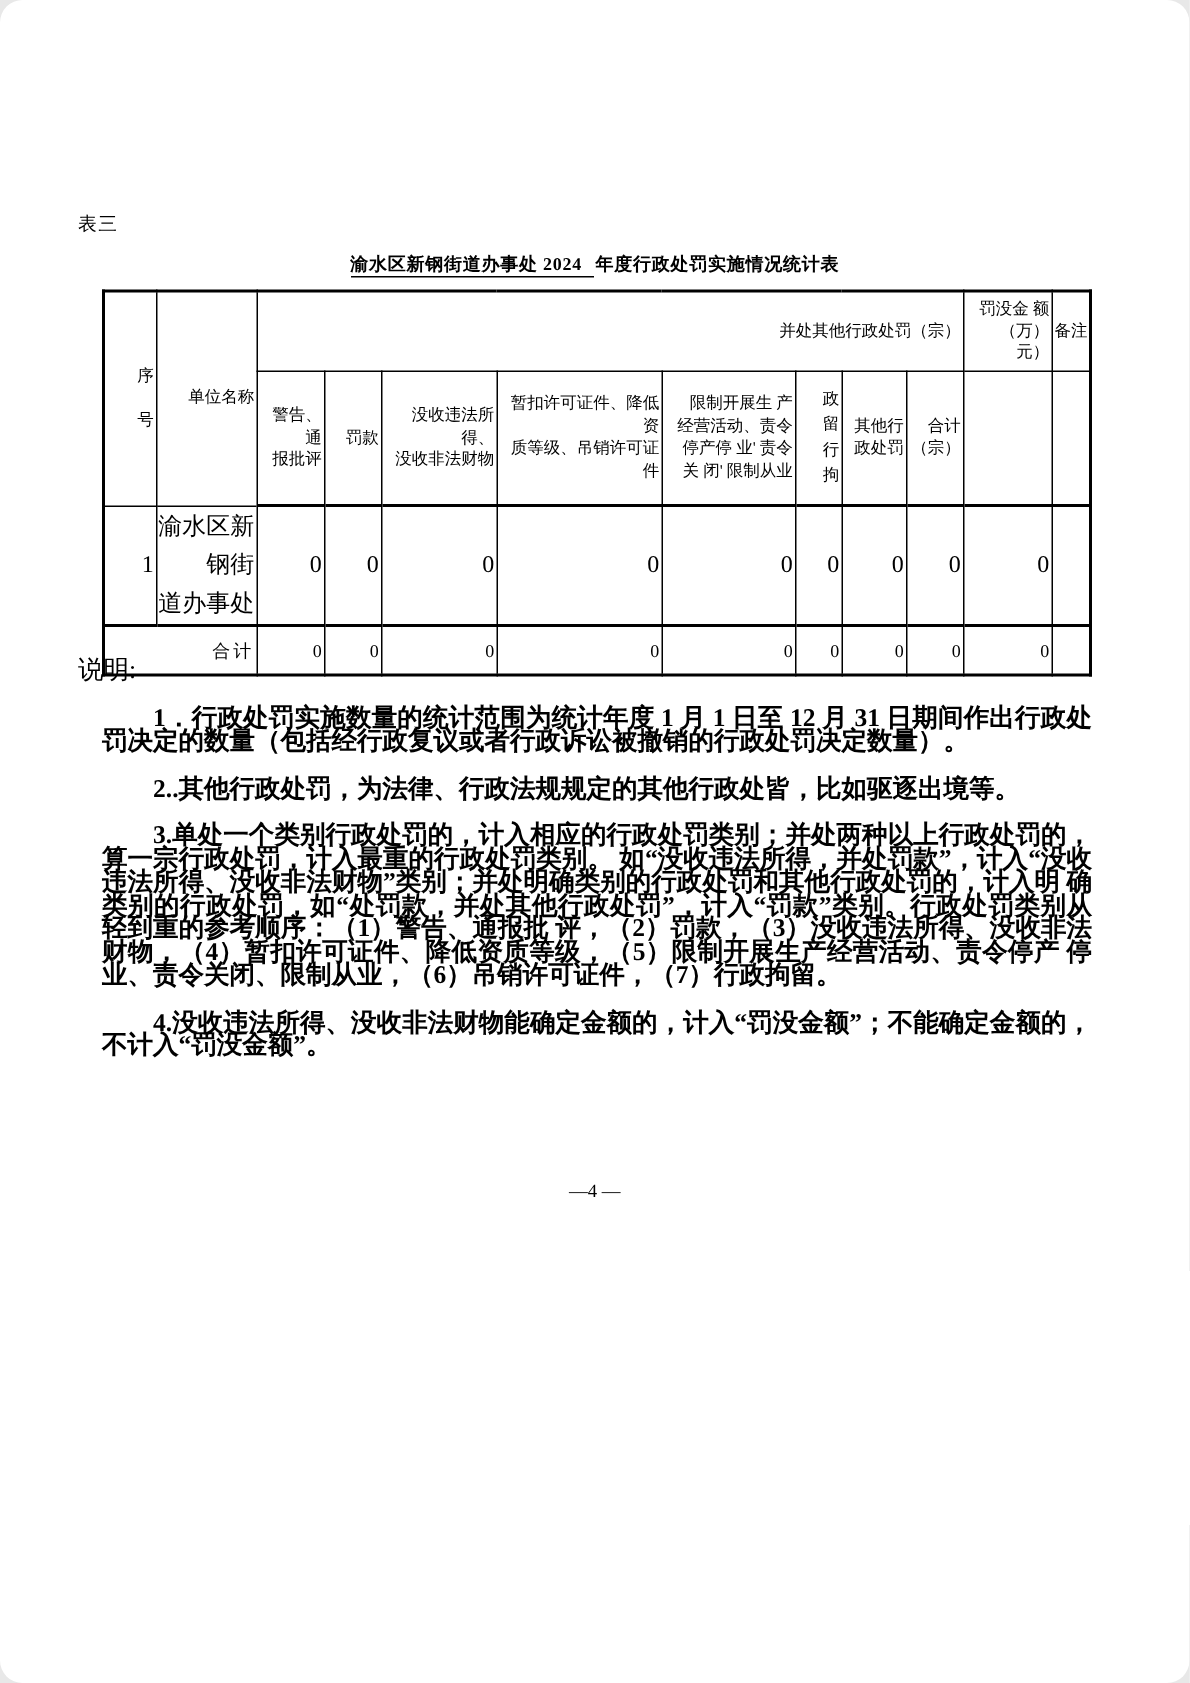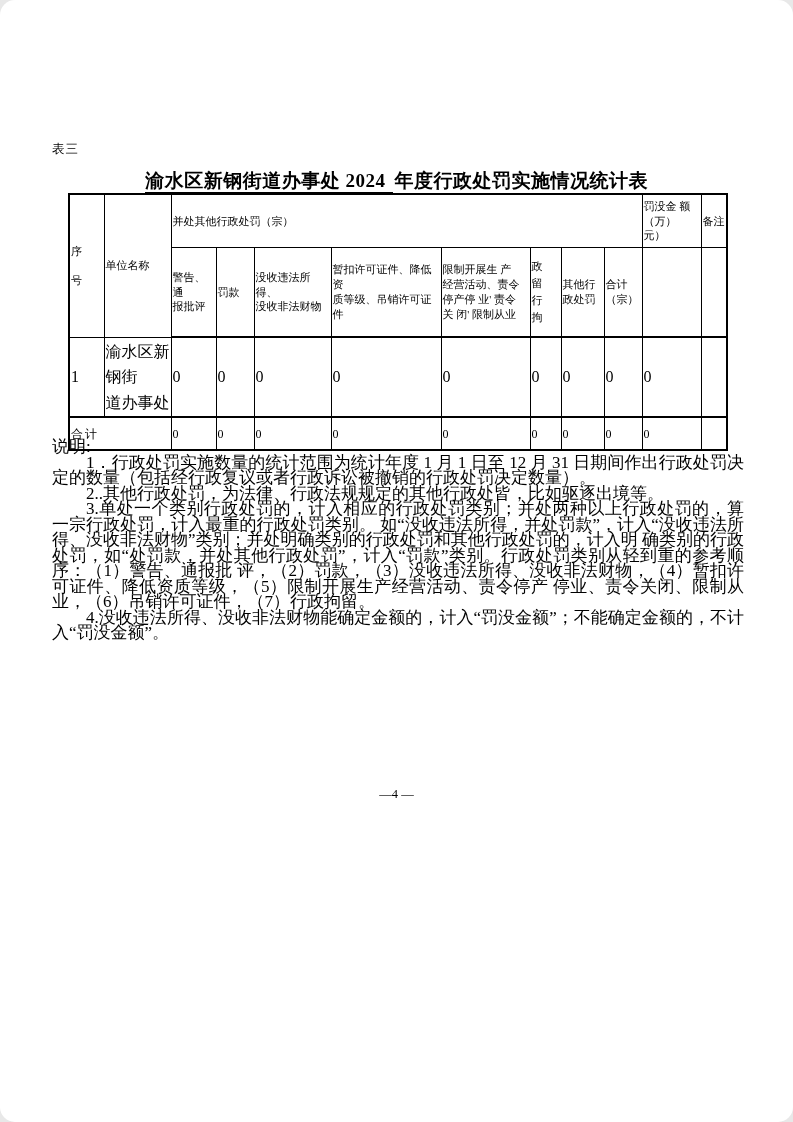--- a/index.html
+++ b/index.html
@@ -1,50 +1,50 @@
 <!DOCTYPE html>
 <html><head>
 <meta charset="utf-8">
 <style>
   html,body{margin:0;padding:0;background:#e8e8e8;}
   .page{
     position:relative;width:793px;height:1122px;margin:0 auto;background:#ffffff;
     font-family:"Liberation Serif","DejaVu Serif",serif;color:#000;overflow:hidden;border-radius:15px;
   }
   .table-label{position:absolute;left:52px;top:141px;font-size:12.5px;letter-spacing:1px;}
-  .doc-title{position:absolute;left:0;top:168px;width:100%;text-align:center;font-size:19px;font-weight:bold;letter-spacing:0.5px;}
+  .doc-title{position:absolute;left:0;top:168px;width:100%;text-align:center;font-size:12px;font-weight:bold;letter-spacing:0.5px;}
   .doc-title .u{border-bottom:1.5px solid #000;padding-right:8px;padding-bottom:1px;}
   .doc-title .rest{margin-left:1px;}
 
   table.stat-table{
     position:absolute;left:68px;top:193px;width:660px;
     border-collapse:collapse;table-layout:fixed;border:2px solid #000;
   }
   .stat-table td{
-    border:1px solid #000;text-align:left;vertical-align:middle;
+    border:1px solid #000;text-align:right;vertical-align:middle;
     font-size:11px;line-height:1.35;padding:1px 1px;overflow:hidden;
     font-family:"Liberation Serif","DejaVu Serif",serif;
     margin-top:16px;
   }
   .pre{white-space:pre-line;}
   tr.hr1 td{height:50px;}
   tr.hr2 td{height:86px;border-bottom:2px solid #000;}
   tr.data-row td{height:59px;border-bottom:2px solid #000;font-size:16px;}
   tr.total-row td{height:29px;font-size:12px;}
   td.seq-head{line-height:2.6;}
   td.detain-head{line-height:1.55;}
   td.unit-cell{font-size:11px;line-height:1.6;}
   td.total-label{font-size:12px;letter-spacing:2px;}
 
   .notes{
     position:absolute;left:52px;top:439px;width:692px;
     font-size:17px;line-height:15.5px;text-align:justify;
   }
   .notes .notes-label{text-indent:0;}
-  .notes p{margin:0;text-indent:2em;}
+  .notes p{margin:16px;text-indent:2em;font-weight:bold;}
 
   .page-number{position:absolute;left:0;top:787px;width:100%;text-align:center;font-size:12.5px;}
 </style>
 </head>
 <body>
 
 <div class="page">
 
   <div class="table-label">表三</div>
 

